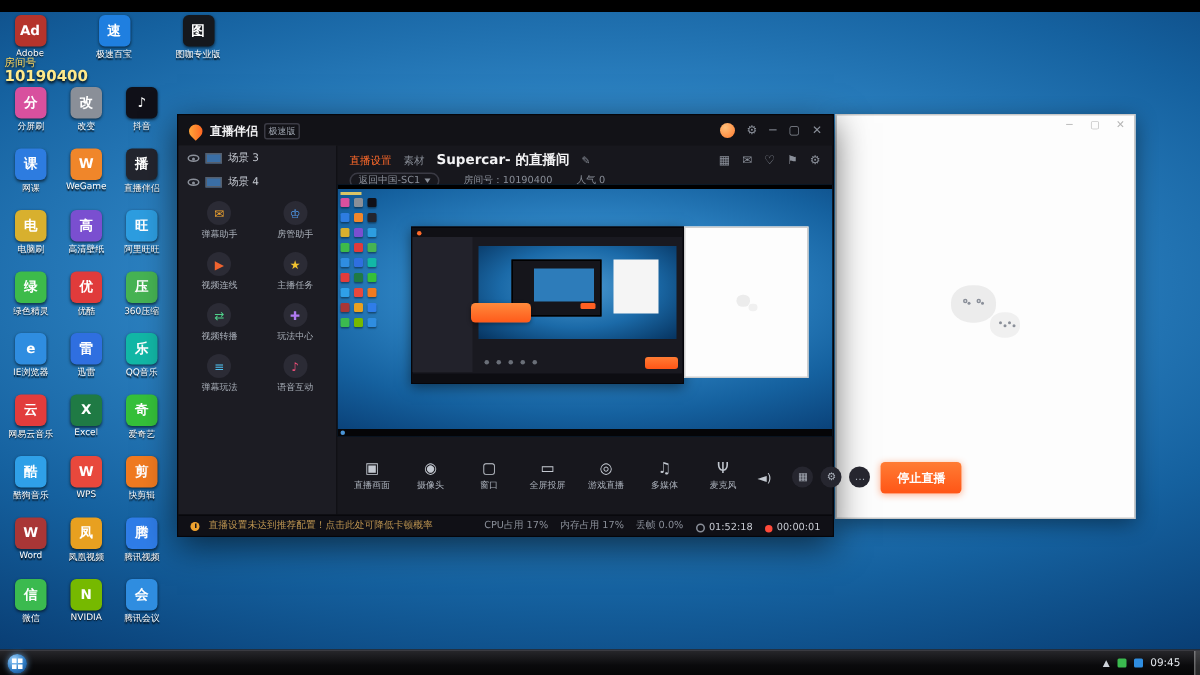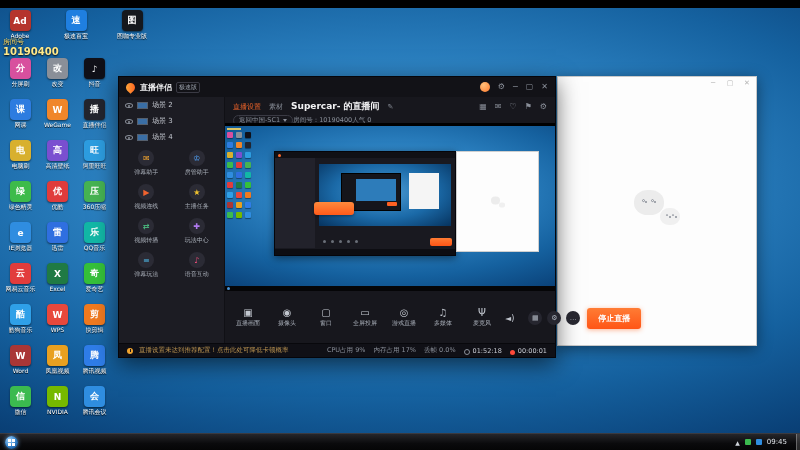--- a/index.html
+++ b/index.html
@@ -57,21 +57,21 @@
   .tool-label{font-size:6px;color:#aab0ba;}
 
   .hdr{position:absolute;left:106px;top:20px;right:0;height:26px;padding:3px 8px 0;}
   .hdr-line1{display:flex;align-items:center;gap:8px;}
   .tab{font-size:7px;color:#8a8f99;cursor:pointer;}
   .tab.active{color:#ff6a2a;}
   .room-title{font-size:9px;color:#f2f2f4;font-weight:bold;}
   .edit{color:#8a8f99;font-size:7px;cursor:pointer;}
   .hdr-icons{margin-left:auto;display:flex;gap:8px;color:#8a8f99;font-size:8px;}
   .hdr-icons span{cursor:pointer;}
-  .hdr-line2{display:flex;align-items:center;gap:0;margin-top:2px;color:#8a8f99;font-size:6.5px;}
+  .hdr-line2{display:flex;align-items:center;gap:16px;margin-top:2px;color:#8a8f99;font-size:6.5px;}
   .cat-pill{border:1px solid #3a3a44;border-radius:7px;padding:0 5px;display:flex;align-items:center;gap:3px;cursor:pointer;}
   .caret{width:0;height:0;border-left:2.5px solid transparent;border-right:2.5px solid transparent;border-top:3px solid #8a8f99;}
 
   .preview{position:absolute;left:106px;top:46px;right:0;height:168px;background:#000;overflow:hidden;}
   .mini-desktop{position:absolute;inset:0;background:radial-gradient(ellipse 120% 95% at 50% 42%, #5aa9de 0%, #2e84c4 28%, #15619f 52%, #0a4178 72%, #032a55 90%, #021c3c 100%);}
   .m-topbar{position:absolute;top:0;left:0;right:0;height:3px;background:#000;}
   .m-room{position:absolute;left:2px;top:5px;width:14px;height:2px;background:#ffd85e;opacity:.85;}
   .m-icons{position:absolute;left:2px;top:9px;width:27px;display:grid;grid-template-columns:repeat(3,9px);grid-auto-rows:10px;}
   .m-ic{width:6px;height:6px;border-radius:1px;box-shadow:0 1px 1px rgba(0,0,0,.4);}
   .m-app{position:absolute;left:49px;top:28px;width:182px;height:105px;background:#191920;border:1px solid #05050a;box-shadow:0 2px 8px rgba(0,0,0,.5);}
@@ -298,25 +298,20 @@
             <span class="tb-icon">─</span>
             <span class="tb-icon">▢</span>
             <span class="tb-icon">✕</span>
           </div>
       </div>
     </div>
 
     <div class="left-panel">
       <div>
 
-          <div class="scene-row">
-            <span class="eye"></span>
-            <span class="scene-thumb"></span>
-            <span class="scene-name">场景 2</span>
-          </div>
           <div class="scene-row">
             <span class="eye"></span>
             <span class="scene-thumb"></span>
             <span class="scene-name">场景 3</span>
           </div>
           <div class="scene-row">
             <span class="eye"></span>
             <span class="scene-thumb"></span>
             <span class="scene-name">场景 4</span>
           </div>
@@ -493,21 +488,21 @@
           <span class="round-ic">⚙</span>
           <span class="round-ic">…</span>
         </span>
       <div class="stop-btn">停止直播</div>
     </div>
 
     <div class="statusbar">
       <span class="warn-dot"></span>
       <span class="tip">直播设置未达到推荐配置！点击此处可降低卡顿概率</span>
       <span class="stats">
-        <span>CPU占用 9%</span>
+        <span>CPU占用 17%</span>
         <span>内存占用 17%</span>
         <span>丢帧 0.0%</span>
         <span class="pair">
             <span class="clock-ic"></span>
             <span class="stat-strong">01:52:18</span>
           </span>
         <span class="pair">
             <span class="rec-dot"></span>
             <span class="stat-strong">00:00:01</span>
           </span>

